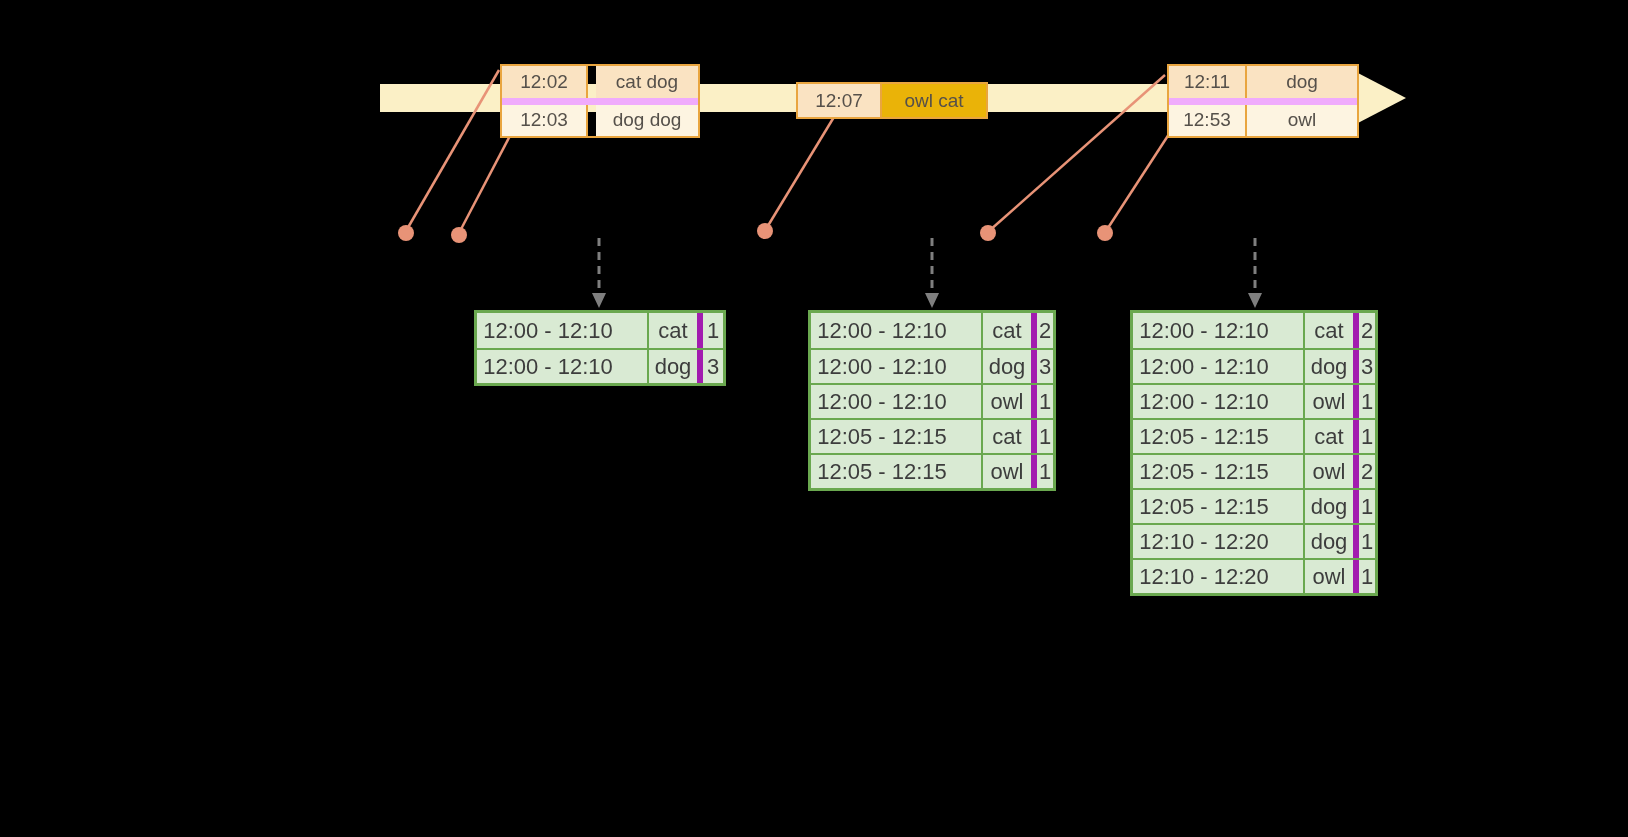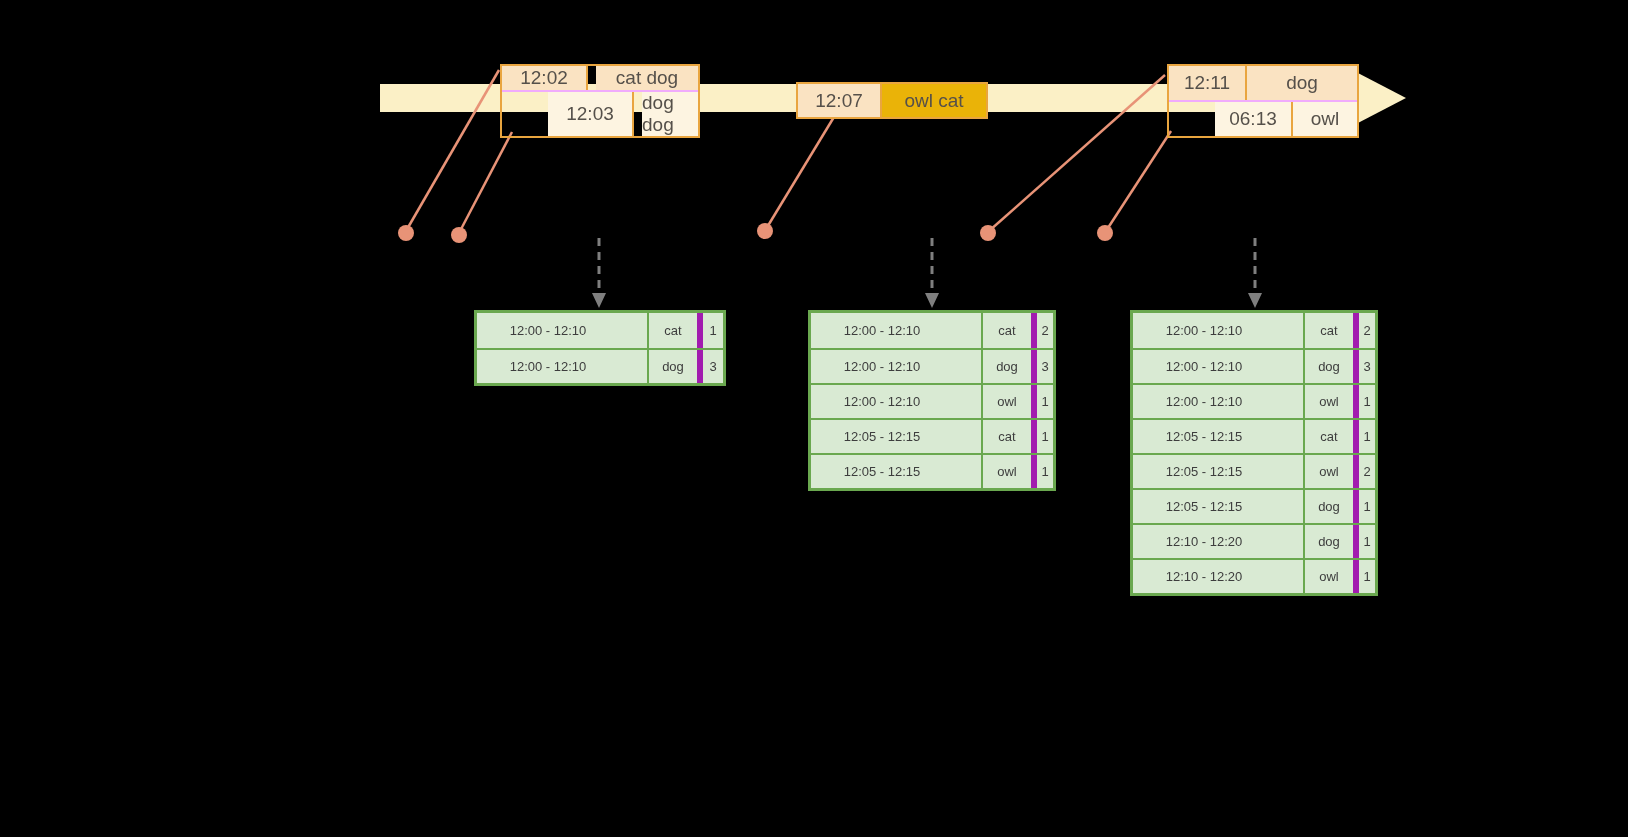--- a/index.html
+++ b/index.html
@@ -26,21 +26,21 @@
   * { box-sizing: border-box; }
 
   
   .event-table {
     position: absolute;
     display: flex;
     flex-direction: column;
     border: 2px solid #E9A53F;
   }
   .erow { display: flex; flex: 1; }
-  div.erow + div.erow { border-top: 2px solid #f0abfc; padding-left: 46px; }
+  div.erow + div.erow { border-top: 7px solid #f0abfc; }
   .ecell {
     display: flex;
     align-items: center;
     justify-content: center;
     font-size: 19px;
     color: #55504a;
   }
   .ecell.time { border-right: 2px solid #E9A53F; }
   .event-table div.erow:nth-of-type(1) .ecell { background: #FAE3C2; }
   .event-table div.erow:nth-of-type(2) .ecell { background: #FDF4E1; }
@@ -66,21 +66,21 @@
     background: #D9EAD3;
     display: flex;
     flex-direction: column;
   }
   .rrow { display: flex; height: 35px; }
   div.rrow + div.rrow { border-top: 2px solid #6AA84F; }
   .rcell {
     display: flex;
     align-items: center;
     justify-content: center;
-    font-size: 13px;
+    font-size: 22px;
     color: #3d3d3d;
     background: #D9EAD3;
   }
   .rcell.window { width: 142px; }
   .rcell.word   { width: 56px; border-left: 2px solid #6AA84F; border-right: 6px solid #a21caf; margin-left: 28px; }
   .rcell.count  { flex: 1; }
 
   .ra { left: 474px;  top: 310px; width: 252px; }
   .rb { left: 808px;  top: 310px; width: 248px; }
   .rc { left: 1130px; top: 310px; width: 248px; }
@@ -139,21 +139,21 @@
     </div>
 
   <div class="event-table t3">
 
       <div class="erow">
         <div class="ecell time">12:11</div>
         <div class="ecell words">dog</div>
       </div>
 
       <div class="erow">
-        <div class="ecell time">06:13</div>
+        <div class="ecell time">12:53</div>
         <div class="ecell words">owl</div>
       </div>
     </div>
 
   <div class="result-table ra">
 
       <div class="rrow">
         <div class="rcell window">12:00 - 12:10</div>
         <div class="rcell word">cat</div>
         <div class="rcell count">1</div>

